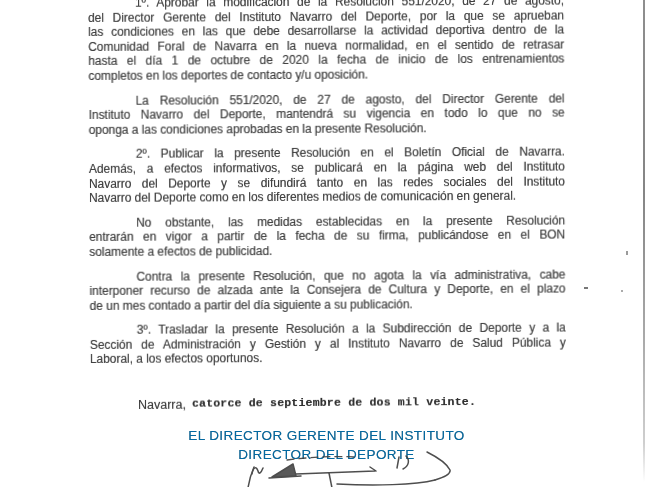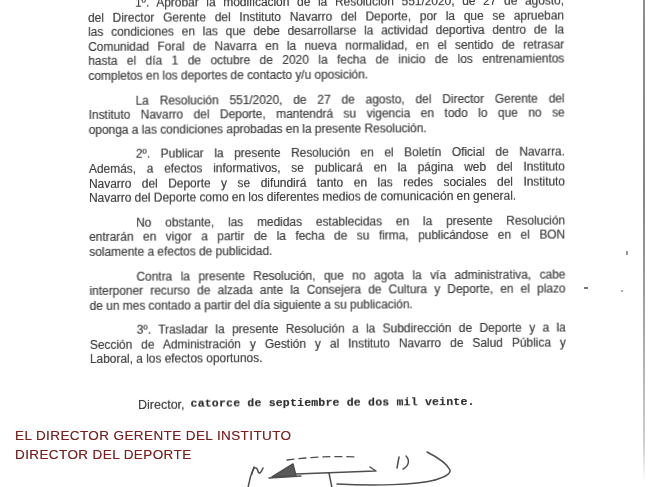--- a/index.html
+++ b/index.html
@@ -37,21 +37,21 @@
     filter:blur(0.2px);
   }
   .dateline .typewritten{
     font-family:"Liberation Mono",monospace;
     font-size:11.5px;font-weight:700;letter-spacing:0.2px;
     color:#2e2e2e;position:relative;top:-2px;margin-left:6px;
   }
   
   .signatory{
     position:absolute;left:15px;top:427px;width:623px;
-    text-align:left;color:#7f1d1d;
+    text-align:center;color:#0369a1;
     font-size:13.5px;letter-spacing:0.4px;line-height:18.5px;
     text-shadow:0 0 0.55px rgba(60,60,60,0.55);
     filter:blur(0.2px);
   }
   
   .signature{
     position:absolute;left:225px;top:447px;width:230px;height:40px;
     opacity:0.92;
   }
   .signature path{stroke:#3f3f3f;stroke-width:1.5;fill:none;
@@ -105,21 +105,21 @@
         <div class="line last">de un mes contado a partir del día siguiente a su publicación.</div>
       </div>
       <div class="para">
         <div class="line indent">3º. Trasladar la presente Resolución a la Subdirección de Deporte y a la</div>
         <div class="line">Sección de Administración y Gestión y al Instituto Navarro de Salud Pública y</div>
         <div class="line last">Laboral, a los efectos oportunos.</div>
       </div>
     </div>
 
   <div class="dateline">
-    <span>Director,</span><span class="typewritten">catorce de septiembre de dos mil veinte.</span>
+    <span>Navarra,</span><span class="typewritten">catorce de septiembre de dos mil veinte.</span>
   </div>
 
   <div class="signatory">
     <div>EL DIRECTOR GERENTE DEL INSTITUTO</div>
     <div>DIRECTOR DEL DEPORTE</div>
   </div>
 
   <svg class="signature" viewBox="0 0 230 40" aria-hidden="true">
 
     <path class="dash" d="M62,13 C85,10 108,9 131,10"></path>

